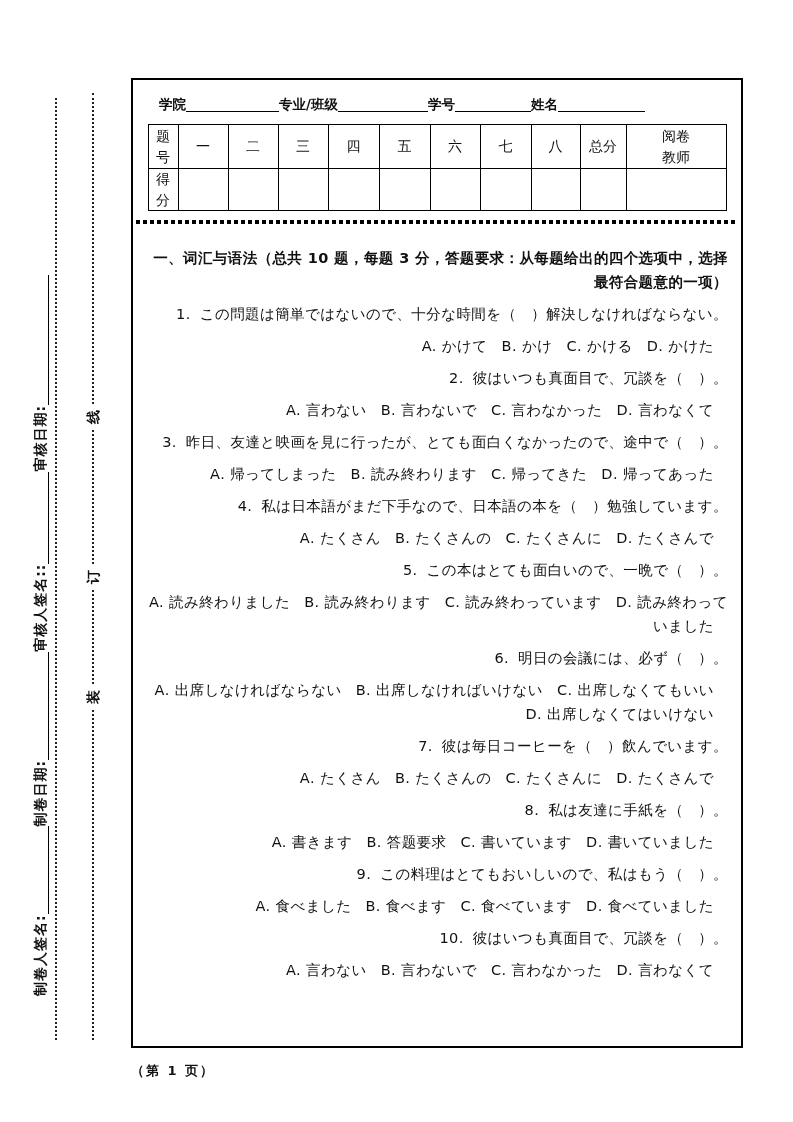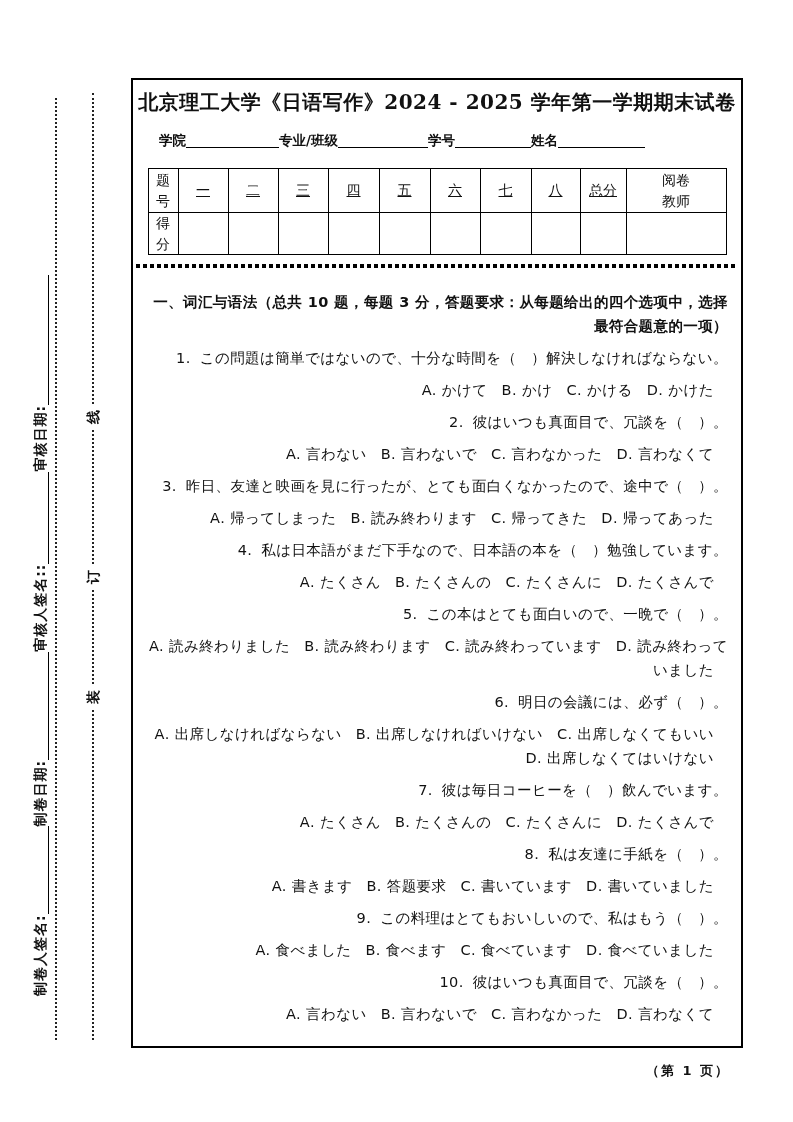--- a/index.html
+++ b/index.html
@@ -40,21 +40,21 @@
     font-size:20px; font-weight:bold; letter-spacing:0.5px;
   }
   .info-row {
     margin:15px 18px 0 26px; display:flex; align-items:flex-end;
     font-size:13.5px; font-weight:bold;
   }
   .info-label { white-space:nowrap; line-height:16px;text-align:right; }
   .info-blank { border-bottom:1.2px solid #000; height:16px; }
   .iw1 { width:93px; } .iw2 { width:90px; } .iw3 { width:76px; } .iw4 { width:87px; }
 
-  table.score { border-collapse:collapse; margin:20px auto 0 auto; table-layout:fixed;text-decoration:underline; }
+  table.score { border-collapse:collapse; margin:12px auto 0 auto; table-layout:fixed; }
   table.score td {
     border:1.8px solid #000; text-align:center; vertical-align:middle;
     font-size:14px; padding:0; font-weight:500;
   }
   tr.hdr  td { height:43px; }
   tr.sc   td { height:41px; }
   .vstack  { display:inline-block; width:16px; line-height:1.45; }
   .narrow  { display:inline-block; width:34px; line-height:1.5; }
 
   .dots-sep {
@@ -62,21 +62,21 @@
     background:repeating-linear-gradient(90deg,#000 0 4px,transparent 4px 7px);
   }
 
   .content { margin:22px 13px 0 14px; font-size:14.5px; letter-spacing:0.4px;text-align:right; }
   .sec-heading { font-weight:bold; line-height:24px; margin-bottom:8px; }
   .q-stem, .q-opts { line-height:24px; margin-bottom:8px; }
   .q-num { display:inline-block; margin-right:9px; }
   .opt   { margin-right:14px; }
 
   .footer {
-    position:absolute; left:118px; top:1062px; width:612px; text-align:right;
+    position:absolute; left:131px; top:1062px; width:612px; text-align:left;
     font-size:13px; font-weight:bold; letter-spacing:2px;
   }
 </style>
 </head>
 <body>
 
 <div class="canvas">
 
   <div class="margin-labels">
     <span>制卷人签名:</span>
@@ -90,21 +90,20 @@
   </div>
 
   <div class="dotline" id="line-a"></div>
   <div class="dotline" id="line-b"></div>
   <span class="bind-char" id="bc-0">线</span>
   <span class="bind-char" id="bc-1">订</span>
   <span class="bind-char" id="bc-2">装</span>
 
   <div class="frame">
 
-    <div class="title">北京理工大学《日语写作》2024 - 2025 学年第一学期期末试卷</div>
 
     <div class="info-row">
       <span class="info-label">学院</span>
       <span class="info-blank iw1"></span>
       <span class="info-label">专业/班级</span>
       <span class="info-blank iw2"></span>
       <span class="info-label">学号</span>
       <span class="info-blank iw3"></span>
       <span class="info-label">姓名</span>
       <span class="info-blank iw4"></span>

